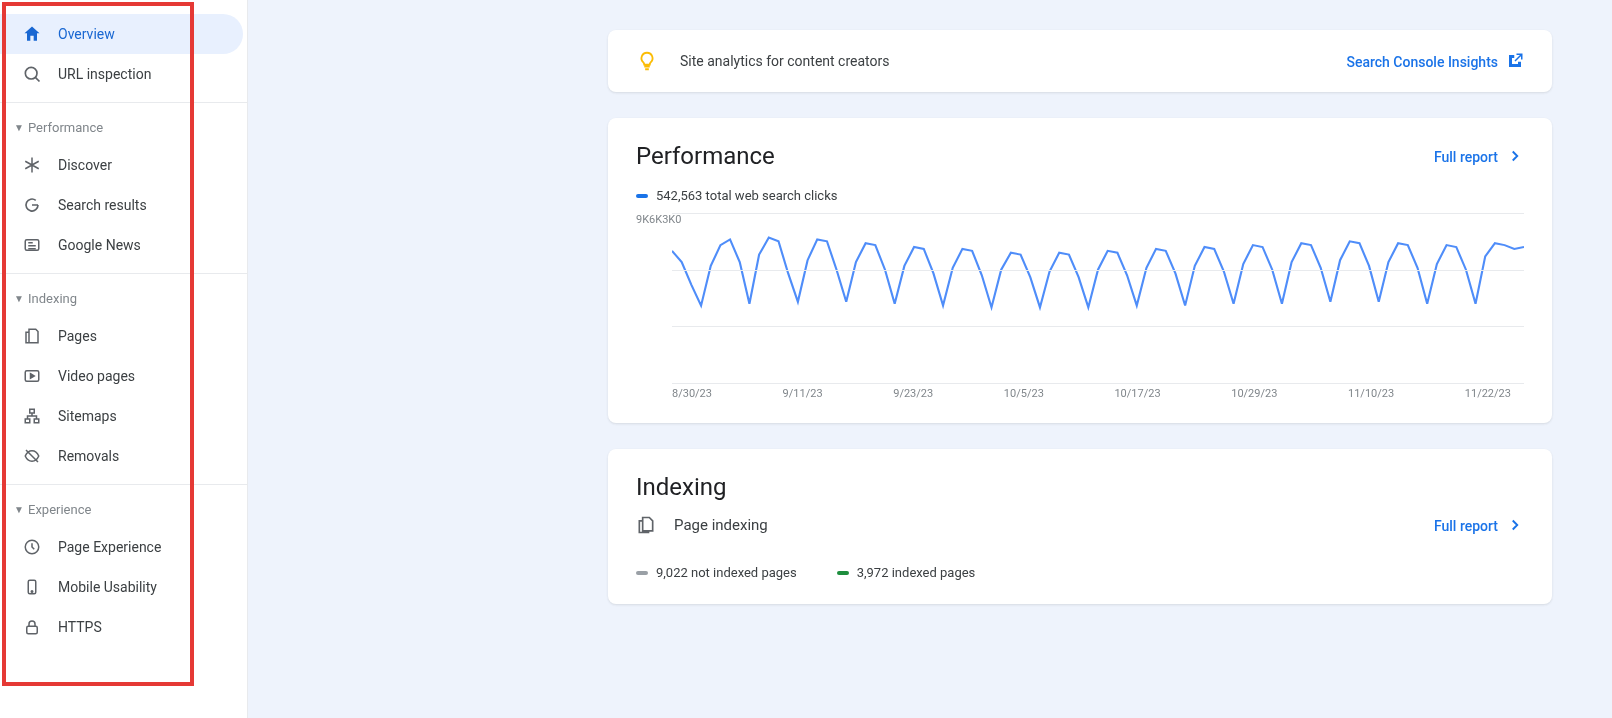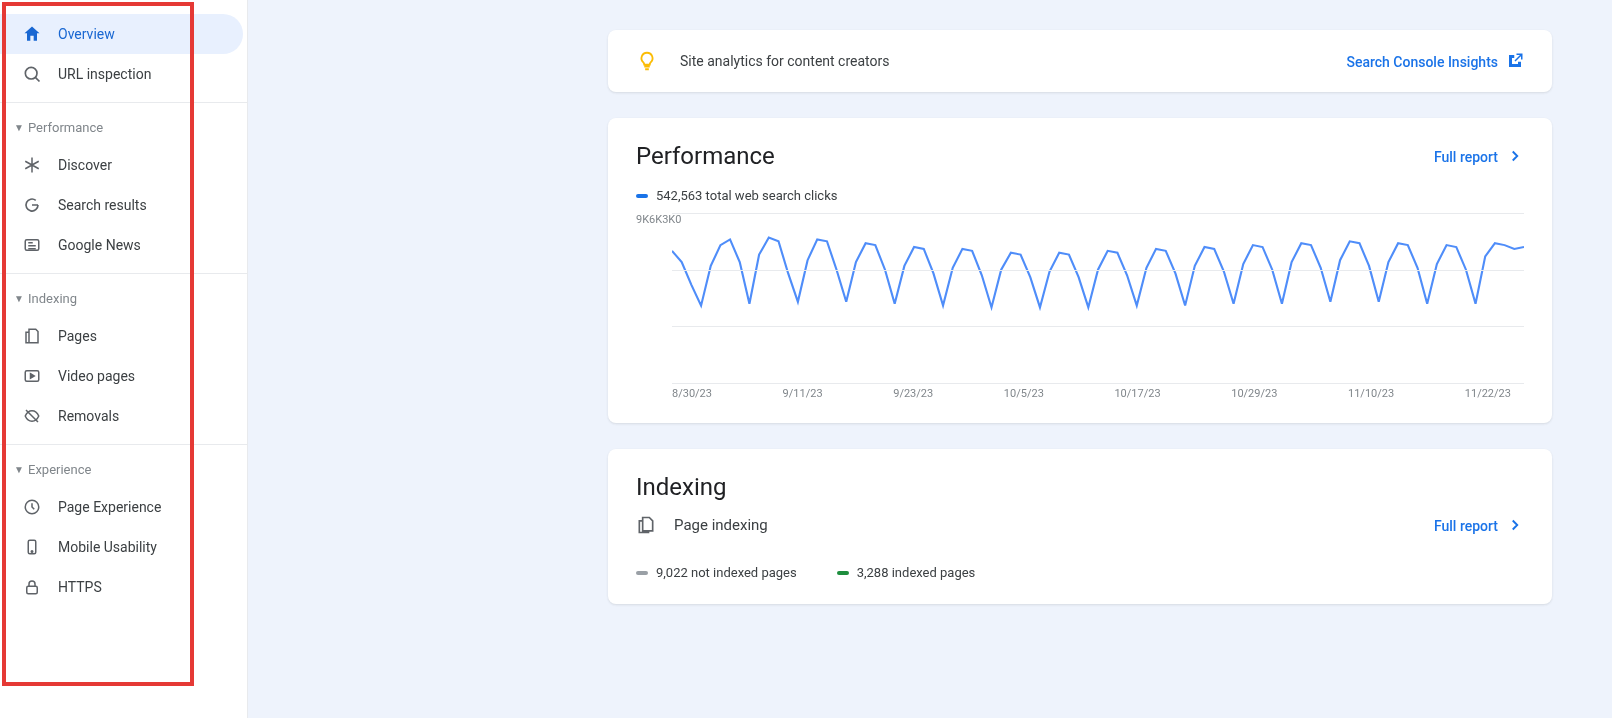--- a/index.html
+++ b/index.html
@@ -206,20 +206,31 @@
         <span>Pages</span>
       </div>
       <div class="nav-item">
         <span class="icn">
           <svg width="18" height="18" viewBox="0 0 24 24" fill="none" stroke="#5f6368" stroke-width="2">
             <rect x="3" y="5" width="18" height="14" rx="2"></rect>
             <path d="M10 9l5 3-5 3z" fill="#5f6368"></path>
           </svg>
         </span>
         <span>Video pages</span>
+      </div>
+      <div class="nav-item">
+        <span class="icn">
+          <svg width="18" height="18" viewBox="0 0 24 24" fill="none" stroke="#5f6368" stroke-width="2">
+            <rect x="9" y="3" width="6" height="5"></rect>
+            <rect x="3" y="16" width="6" height="5"></rect>
+            <rect x="15" y="16" width="6" height="5"></rect>
+            <path d="M12 8v4M12 12H6v4M12 12h6v4"></path>
+          </svg>
+        </span>
+        <span>Sitemaps</span>
       </div>
       <div class="nav-item">
         <span class="icn">
           <svg width="18" height="18" viewBox="0 0 24 24" fill="none" stroke="#5f6368" stroke-width="2">
             <path d="M3 12s3-7 9-7 9 7 9 7-3 7-9 7-9-7-9-7z"></path>
             <path d="M4 4l16 16"></path>
           </svg>
         </span>
         <span>Removals</span>
       </div>
@@ -344,18 +355,18 @@
         </span>
       </a>
     </div>
     <div class="idx-legend">
       <div>
           <span class="sw" style="background:#9aa0a6"></span>
           <span>9,022 not indexed pages</span>
         </div>
       <div>
           <span class="sw" style="background:#1e8e3e"></span>
-          <span>3,288 indexed pages</span>
+          <span>3,972 indexed pages</span>
         </div>
     </div>
   </div>
 
 </div>
 
 </body></html>

